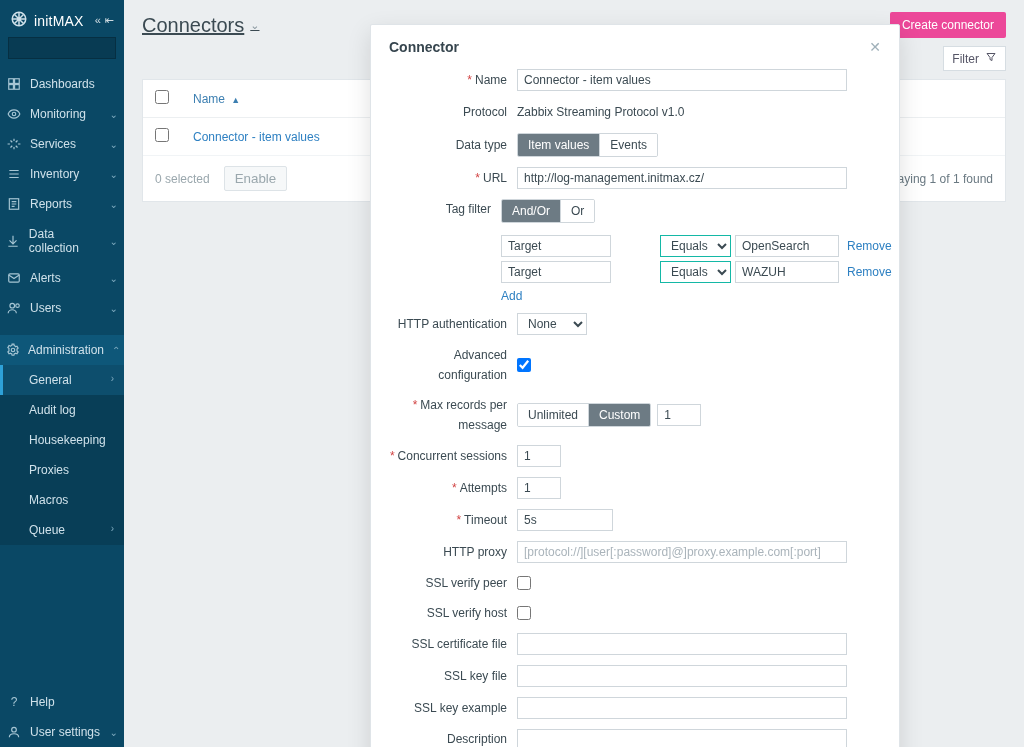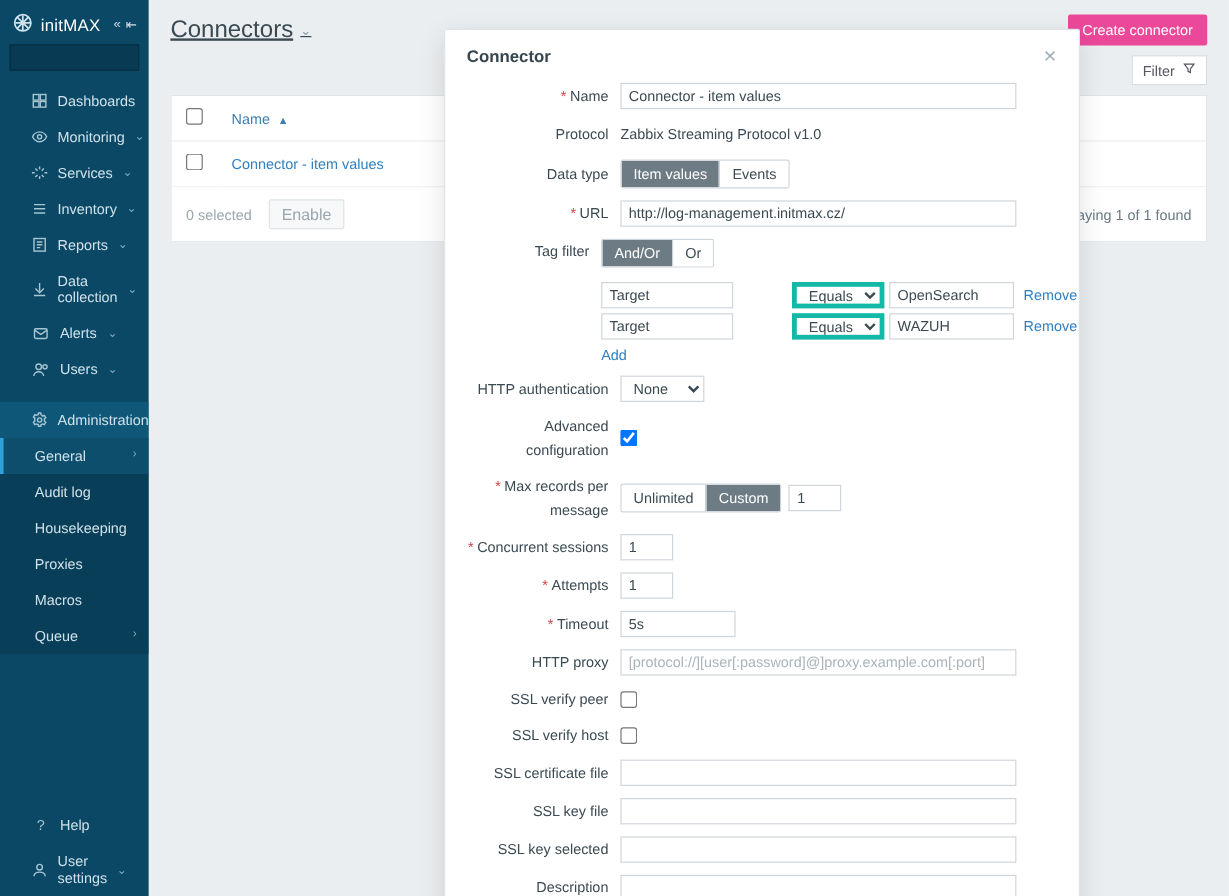--- a/index.html
+++ b/index.html
@@ -11,21 +11,21 @@
   .brand { display: flex; align-items: center; gap: 6px; padding: 10px 10px 6px; color: #fff; }
   .brand-logo svg { width: 18px; height: 18px; }
   .brand-text { font-size: 14px; letter-spacing: .2px; }
   .brand-ctrls { margin-left: auto; display: flex; gap: 4px; opacity: .8; font-size: 11px; }
   .search-wrap { padding: 0 8px 10px; }
   .search { display: flex; align-items: center; background: #083b53; border: 1px solid #062f42; height: 22px; padding: 0 6px; }
   .search input { flex: 1; background: transparent; border: none; outline: none; color: #cfe1ea; font-size: 11px; }
   .search .s-icon { color: #6fa0b6; }
 
   .nav { list-style: none; }
-  .nav-item { display: flex; align-items: center; gap: 8px; padding: 8px 26px; cursor: pointer; color: #cfe1ea; position: relative; }
+  .nav-item { display: flex; align-items: center; gap: 8px; padding: 8px 6px; cursor: pointer; color: #cfe1ea; position: relative; }
   .nav-item .ni-icon { width: 16px; display: flex; justify-content: center; color: #a7c6d4; }
   .nav-item .ni-chev { margin-left: auto; font-size: 10px; color: #7eaabf; }
   .nav-item.active { background: #0e5779; margin-top: 12px; }
   .subnav { list-style: none; background: #083e57; }
   .subnav li { padding: 8px 10px 8px 26px; cursor: pointer; color: #cfe1ea; position: relative; border-left: 3px solid transparent; }
   .subnav li.active { background: #0d4e6d; border-left-color: #2ea1d8; }
   .subnav li .sub-chev { position: absolute; right: 10px; top: 8px; font-size: 10px; color: #7eaabf; }
   .sidebar-spacer { flex: 1; }
 
   
@@ -71,21 +71,21 @@
 
   .seg { display: inline-flex; border: 1px solid #cfd6db; border-radius: 2px; overflow: hidden; }
   .seg button { border: none; background: #fff; padding: 4px 10px; font-size: 12px; color: #3b4a52; cursor: pointer; }
   .seg button + button { border-left: 1px solid #cfd6db; }
   .seg button.on { background: #6d7b84; color: #fff; }
 
   .tag-tbl { width: 100%; max-width: 380px; }
   .tag-row { display: flex; align-items: center; gap: 4px; margin-bottom: 4px; }
   .tag-row input[type=text] { height: 22px; border: 1px solid #cfd6db; padding: 0 6px; font-size: 12px; }
   .tag-row .tg-name { width: 110px; }
-  .tag-row select { width: 92px; height: 22px; border: 4px solid #14b8a6; font-size: 12px; margin-left: 45px; }
+  .tag-row select { width: 92px; height: 22px; border: 1px solid #14b8a6; font-size: 12px; margin-left: 45px; }
   .tag-row .tg-val { width: 104px; }
   .tag-row .tg-remove { color: #2e80c2; cursor: pointer; margin-left: 4px; }
   .tag-add { color: #2e80c2; cursor: pointer; display: inline-block; margin-top: 2px; }
 
   .chk { width: 14px; height: 14px; }
 
   ::placeholder { color: #aab4bb; }
 </style>
 </head>
 <body>
@@ -424,21 +424,21 @@
     </div>
 
     <div class="frm-row">
       <div class="frm-lbl">SSL key file</div>
       <div class="frm-ctl">
           <input type="text" class="w-lg" style="">
         </div>
     </div>
 
     <div class="frm-row">
-      <div class="frm-lbl">SSL key selected</div>
+      <div class="frm-lbl">SSL key example</div>
       <div class="frm-ctl">
           <input type="text" class="w-lg" style="">
         </div>
     </div>
 
     <div class="frm-row top">
       <div class="frm-lbl">Description</div>
       <div class="frm-ctl">
           <textarea style=""></textarea>
         </div>

